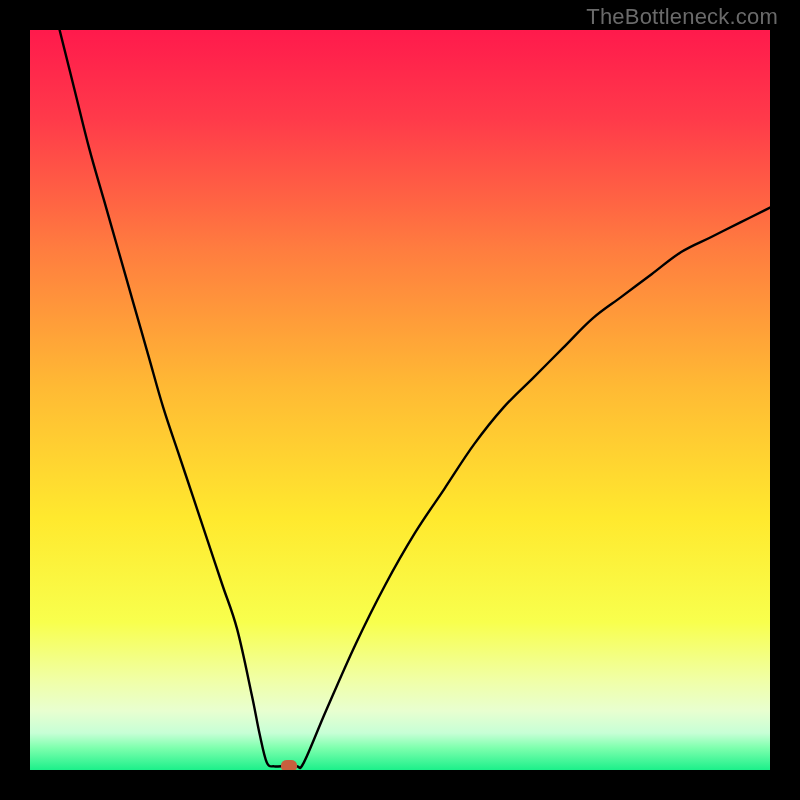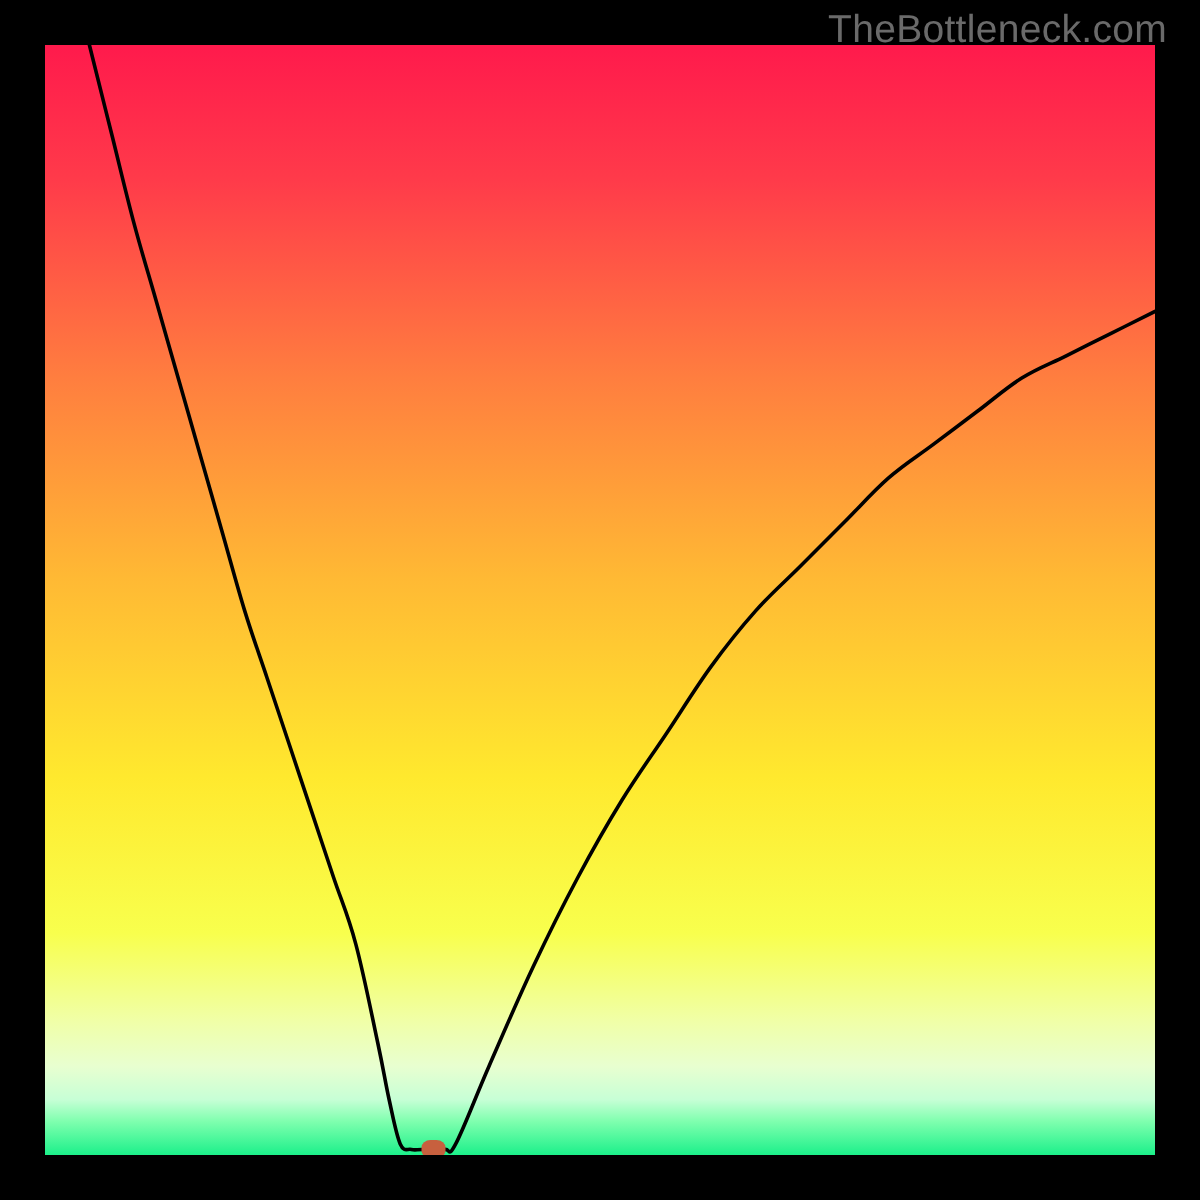--- a/index.html
+++ b/index.html
@@ -25,21 +25,21 @@
     overflow: hidden;
   }
   .gradient {
     position: absolute;
     inset: 0;
   }
   .watermark {
     position: absolute;
     top: 4px;
     right: 22px;
-    font-size: 26px;
+    font-size: 22px;
     font-weight: 400;
     color: #6a6a6a;
     letter-spacing: 0.2px;
   }
   svg.curve {
     position: absolute;
     inset: 0;
   }
   .marker {
     position: absolute;

